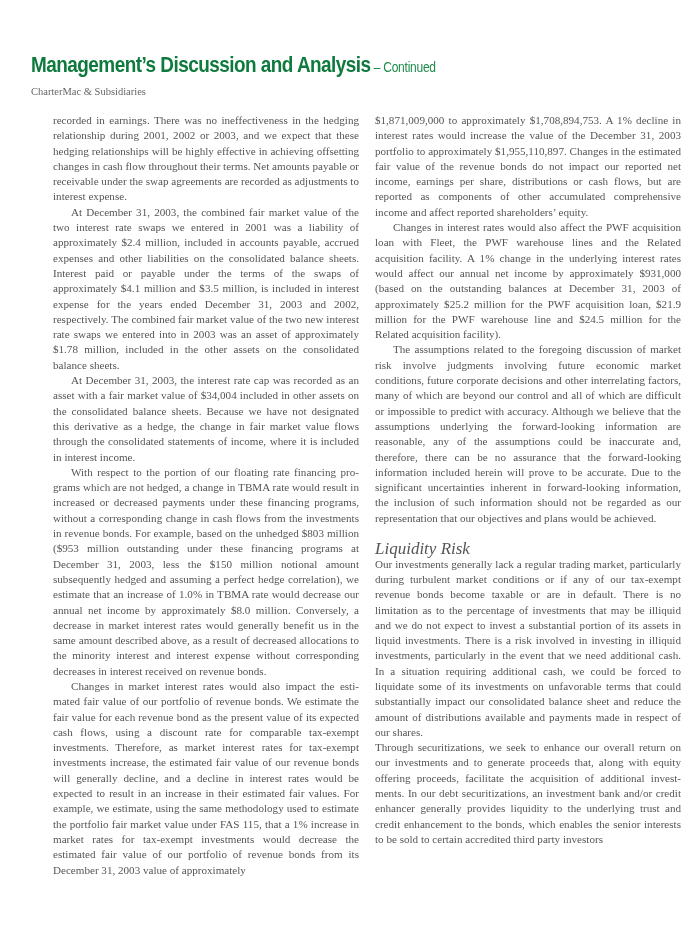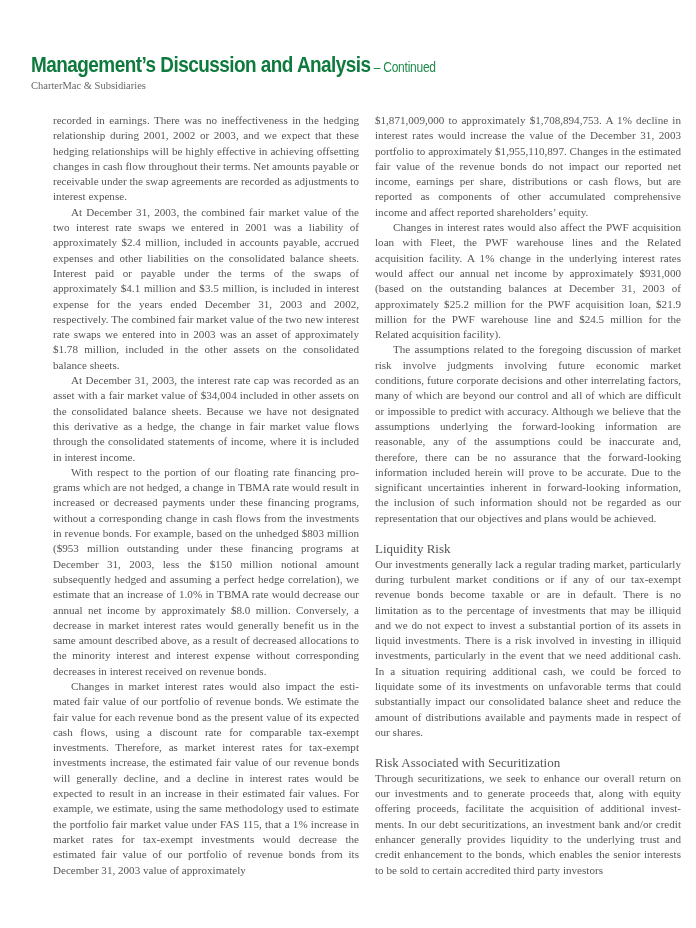--- a/index.html
+++ b/index.html
@@ -1,26 +1,26 @@
 <!DOCTYPE html>
 <html><head>
 <meta charset="utf-8">
 <style>
   html, body { margin: 0; padding: 0; background: #ffffff; }
   body { width: 696px; height: 928px; position: relative; overflow: hidden; }
   .header { position: absolute; left: 31px; top: 52px; }
   .title { font-family: "Liberation Sans", sans-serif; font-weight: bold; font-size: 22px; color: #0f7a3d; letter-spacing: -0.6px; transform: scaleX(0.86); transform-origin: left; white-space: nowrap; line-height: 26px; }
   .title .cont { font-weight: normal; font-size: 14px; letter-spacing: -0.3px; color: #1f8a4c; }
-  .subtitle { font-family: "Liberation Serif", serif; font-size: 10.5px; color: #666; }
+  .subtitle { font-family: "Liberation Serif", serif; font-size: 10.5px; color: #666; margin-top: 6px; }
   .col { position: absolute; top: 113px; width: 306px; font-family: "Liberation Serif", serif; font-size: 11.1px; line-height: 15.3px; color: #555; text-align: justify; hyphens: manual; }
   .col.left { left: 31px; margin-left: 22px; }
   .col.right { left: 375px; }
   .col p { margin: 0; text-indent: 18px; }
   .col p.noindent { text-indent: 0; }
-  .col h3 { font-weight: normal; font-size: 13px; margin: 15.3px 0 0 0; line-height: 15.3px; color: #555; }
+  .col h3 { font-style: italic; font-weight: normal; font-size: 17px; margin: 15.3px 0 0 0; line-height: 15.3px; color: #555; }
 </style>
 </head>
 <body>
 
 <div class="header">
   <div class="title"><span>Management’s Discussion and Analysis</span><span class="cont"> – Continued</span></div>
   <div class="subtitle">CharterMac &amp; Subsidiaries</div>
 </div>
 
 <div class="col left">
@@ -30,15 +30,14 @@
   <p>With respect to the portion of our floating rate financing pro­grams which are not hedged, a change in TBMA rate would result in increased or decreased payments under these financing programs, without a corresponding change in cash flows from the investments in revenue bonds.  For example, based on the un­hedged $803 million ($953 million outstanding under these financing programs at December 31, 2003, less the $150 million notional amount subsequently hedged and assuming a perfect hedge correlation), we estimate that an increase of 1.0% in TBMA rate would decrease our annual net income by approxi­mately $8.0 million.  Conversely, a decrease in market interest rates would generally benefit us in the same amount described above, as a result of decreased allocations to the minority inter­est and interest expense without corresponding decreases in interest received on revenue bonds.</p>
   <p>Changes in market interest rates would also impact the esti­mated fair value of our portfolio of revenue bonds.  We estimate the fair value for each revenue bond as the present value of its expected cash flows, using a discount rate for comparable tax-exempt investments.  Therefore, as market interest rates for tax-exempt investments increase, the estimated fair value of our rev­enue bonds will generally decline, and a decline in interest rates would be expected to result in an increase in their estimated fair values.  For example, we estimate, using the same methodology used to estimate the portfolio fair market value under FAS 115, that a 1% increase in market rates for tax-exempt investments would decrease the estimated fair value of our portfolio of rev­enue bonds from its December 31, 2003 value of approximately</p>
 </div>
 
 <div class="col right">
   <p class="noindent">$1,871,009,000 to approximately $1,708,894,753.  A 1% decline in interest rates would increase the value of the December 31, 2003 portfolio to approximately $1,955,110,897.  Changes in the estimated fair value of the revenue bonds do not impact our reported net income, earnings per share, distributions or cash flows, but are reported as components of other accumulated comprehensive income and affect reported shareholders’ equity.</p>
   <p>Changes in interest rates would also affect the PWF acquisi­tion loan with Fleet, the PWF warehouse lines and the Related acquisition facility.  A 1% change in the underlying interest rates would affect our annual net income by approximately $931,000 (based on the outstanding balances at December 31, 2003 of approximately $25.2 million for the PWF acquisition loan, $21.9 million for the PWF warehouse line and $24.5 million for the Related acquisition facility).</p>
   <p>The assumptions related to the foregoing discussion of mar­ket risk involve judgments involving future economic market conditions, future corporate decisions and other interrelating fac­tors, many of which are beyond our control and all of which are difficult or impossible to predict with accuracy.  Although we believe that the assumptions underlying the forward-looking information are reasonable, any of the assumptions could be inaccurate and, therefore, there can be no assurance that the forward-looking information included herein will prove to be accurate.  Due to the significant uncertainties inherent in for­ward-looking information, the inclusion of such information should not be regarded as our representation that our objectives and plans would be achieved.</p>
   <h3>Liquidity Risk</h3>
   <p class="noindent">Our investments generally lack a regular trading market, particu­larly during turbulent market conditions or if any of our tax-exempt revenue bonds become taxable or are in default.  There is no limitation as to the percentage of investments that may be illiquid and we do not expect to invest a substantial por­tion of its assets in liquid investments.  There is a risk involved in investing in illiquid investments, particularly in the event that we need additional cash.  In a situation requiring additional cash, we could be forced to liquidate some of its investments on unfavor­able terms that could substantially impact our consolidated bal­ance sheet and reduce the amount of distributions available and payments made in respect of our shares.</p>
-  <h3>Risk Associated with Securitization</h3>
   <p class="noindent">Through securitizations, we seek to enhance our overall return on our investments and to generate proceeds that, along with equity offering proceeds, facilitate the acquisition of additional invest­ments.  In our debt securitizations, an investment bank and/or credit enhancer generally provides liquidity to the underlying trust and credit enhancement to the bonds, which enables the sen­ior interests to be sold to certain accredited third party investors</p>
 </div>
 
 </body></html>

